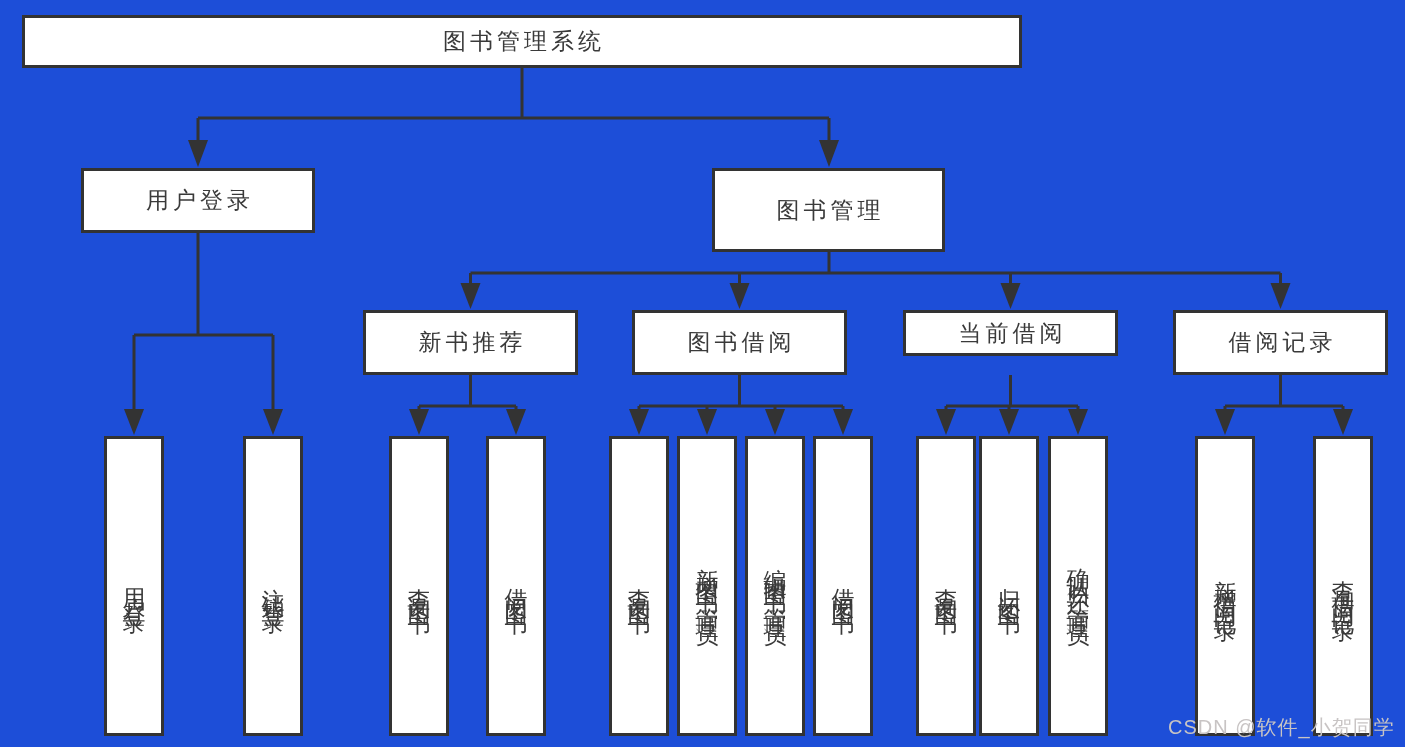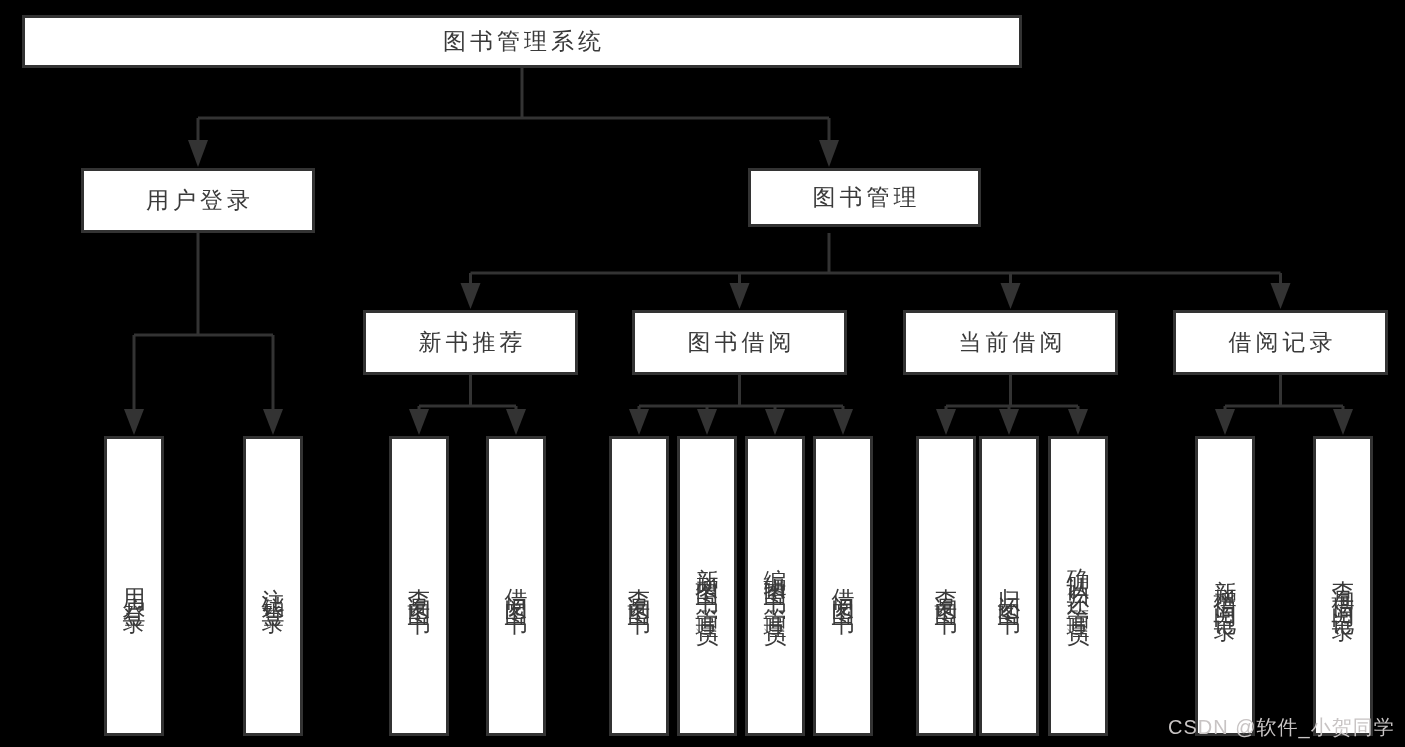--- a/index.html
+++ b/index.html
@@ -1,19 +1,19 @@
 <!DOCTYPE html>
 <html><head>
 <meta charset="utf-8">
 <style>
   html,body{margin:0;padding:0;background:#ffffff;}
   .canvas{
     position:relative;
     width:1405px;height:747px;
-    background:#000000;
+    background:#1d4ed8;
     font-family:"Liberation Sans","DejaVu Sans",sans-serif;
     overflow:hidden;
   }
   .connectors{position:absolute;left:0;top:0;width:1405px;height:747px;}
   .box{
     position:absolute;
     box-sizing:border-box;
     background:#ffffff;
     border:3px solid #333333;
     display:flex;align-items:center;justify-content:center;
@@ -100,31 +100,31 @@
     </g>
   </svg>
 
   <div class="box hbox" style="left:22px;top:15px;width:1000px;height:53px;">
     <span>图书管理系统</span>
   </div>
 
   <div class="box hbox" style="left:81px;top:168px;width:234px;height:65px;">
     <span>用户登录</span>
   </div>
-  <div class="box hbox" style="left:748px;top:168px;width:233px;height:59px;">
+  <div class="box hbox" style="left:712px;top:168px;width:233px;height:84px;">
     <span>图书管理</span>
   </div>
 
   <div class="box hbox" style="left:632px;top:310px;width:215px;height:65px;">
     <span>图书借阅</span>
   </div>
   <div class="box hbox" style="left:363px;top:310px;width:215px;height:65px;">
     <span>新书推荐</span>
   </div>
-  <div class="box hbox" style="left:903px;top:310px;width:215px;height:65px;">
+  <div class="box hbox" style="left:903px;top:310px;width:215px;height:46px;">
     <span>当前借阅</span>
   </div>
   <div class="box hbox" style="left:1173px;top:310px;width:215px;height:65px;">
     <span>借阅记录</span>
   </div>
 
   <div class="box vbox" style="left:104px;top:436px;width:60px;height:300px;">
     <span>用户登录</span>
   </div>
   <div class="box vbox" style="left:243px;top:436px;width:60px;height:300px;">

